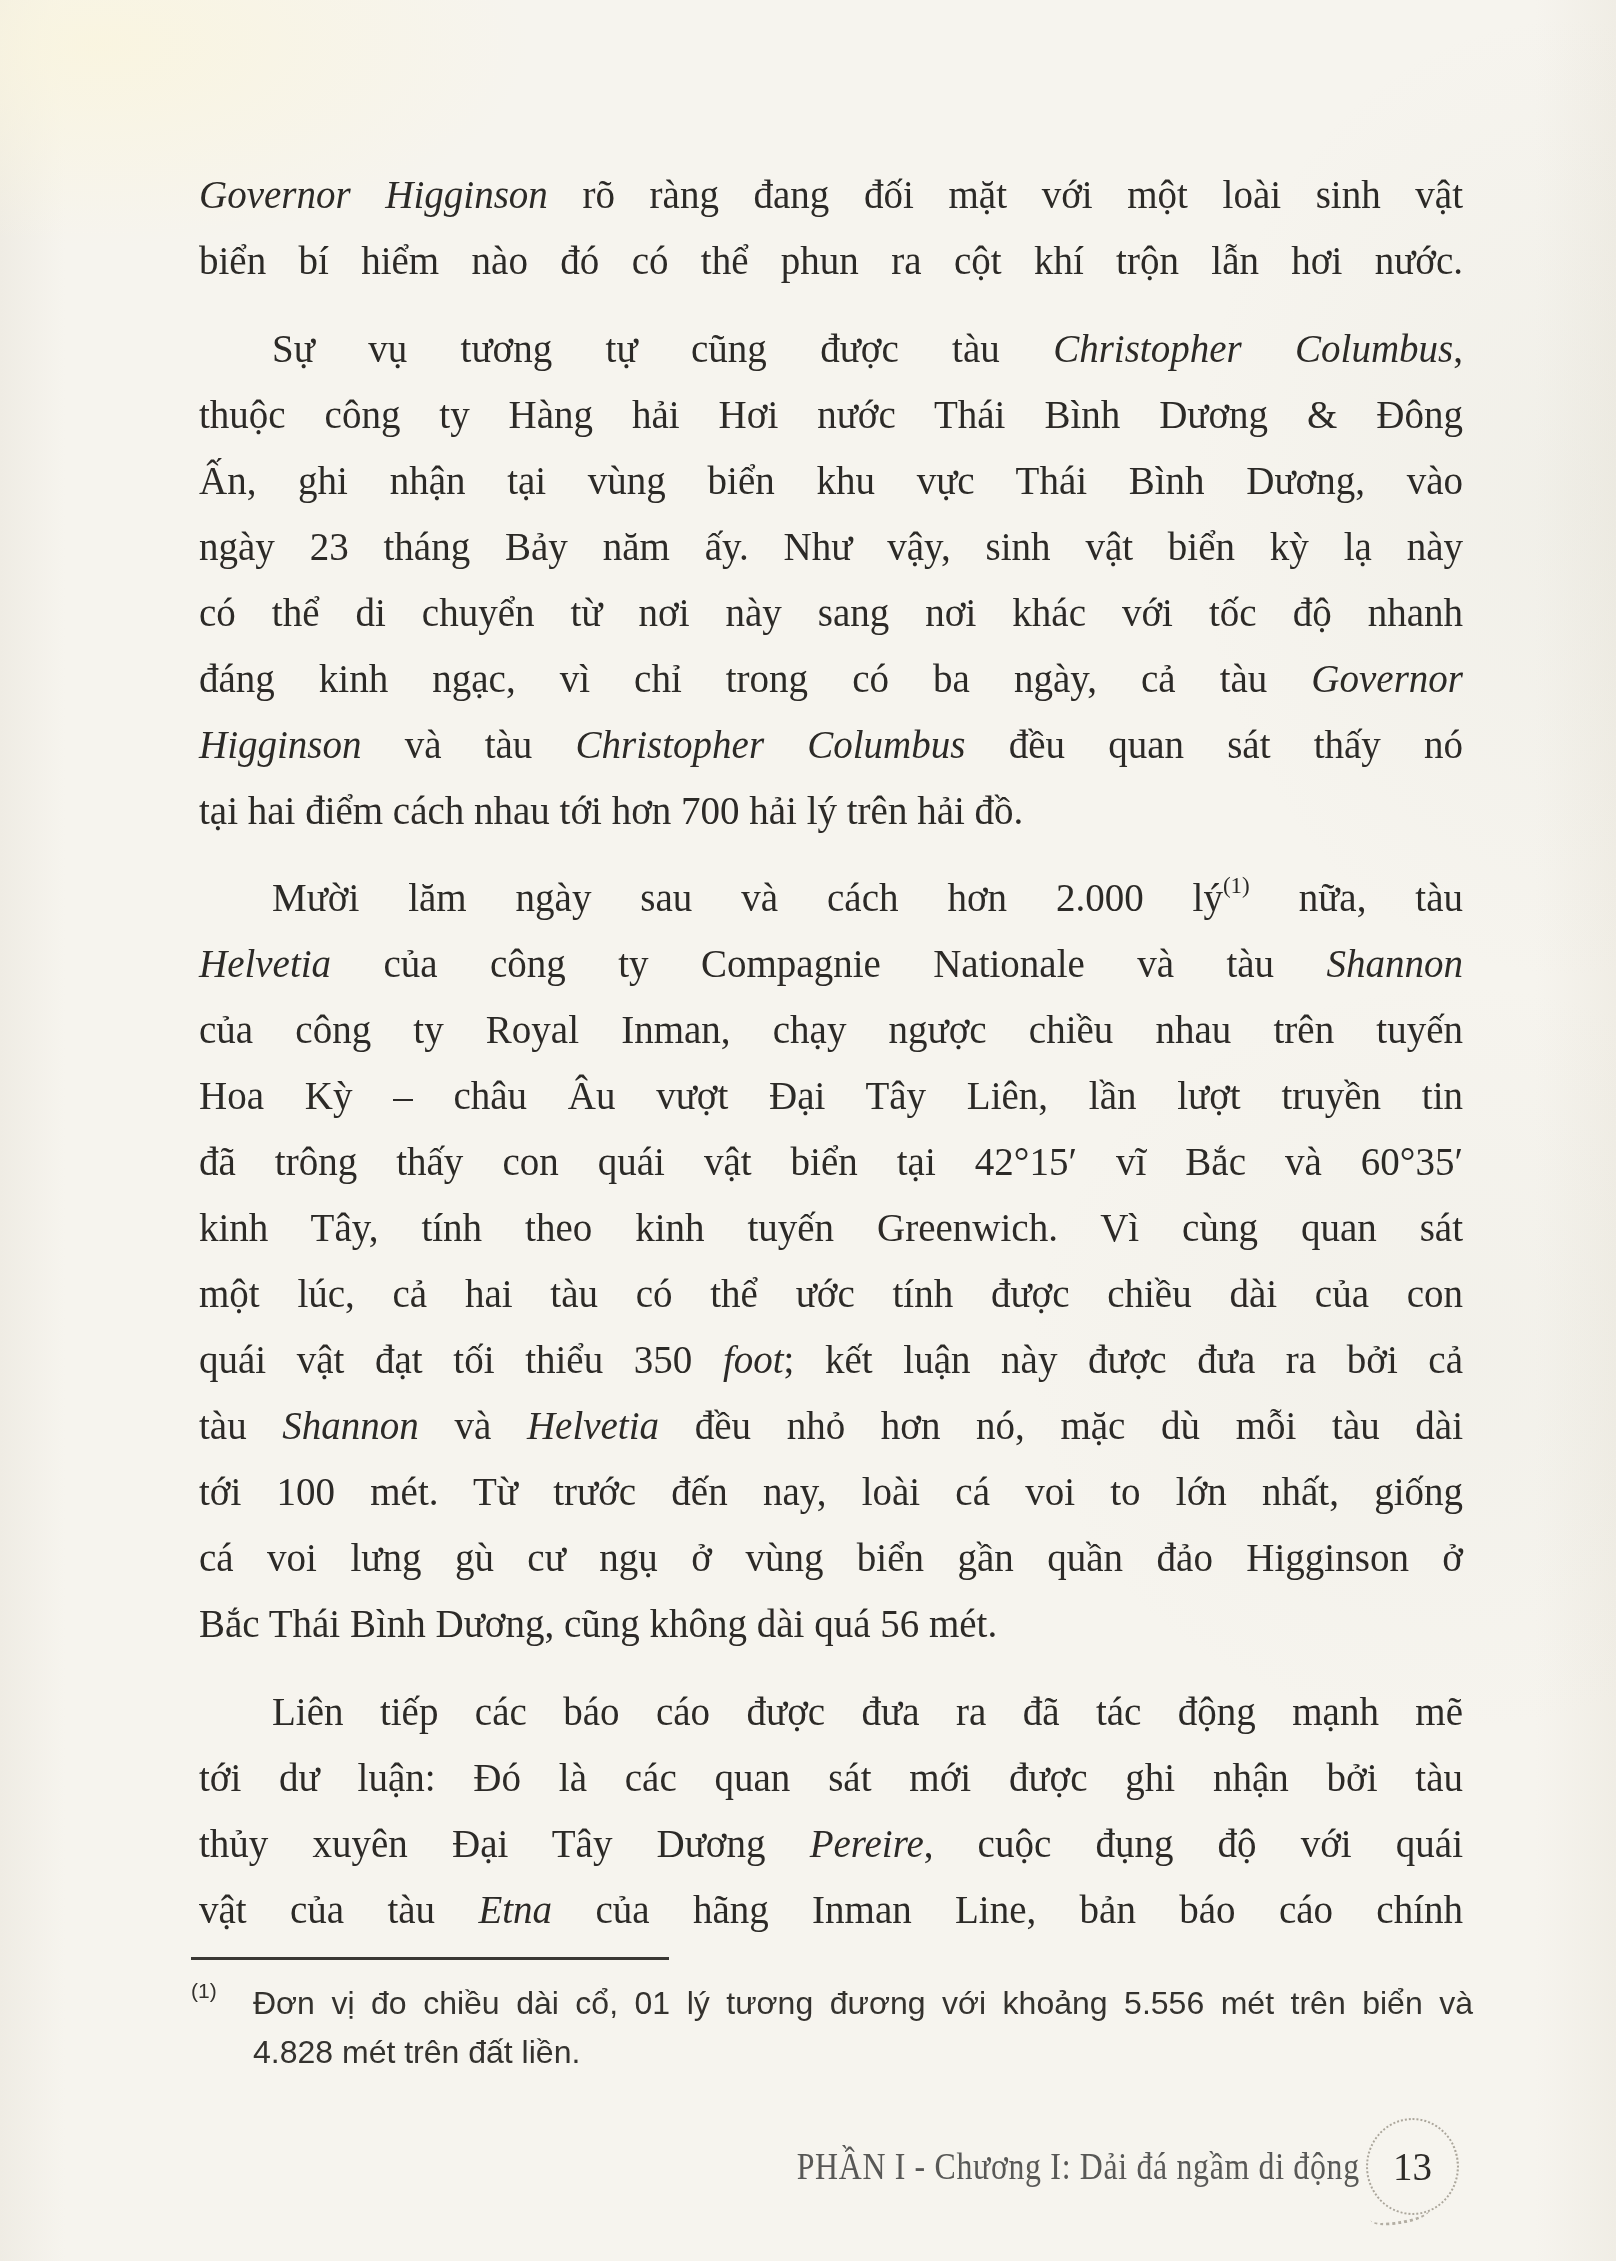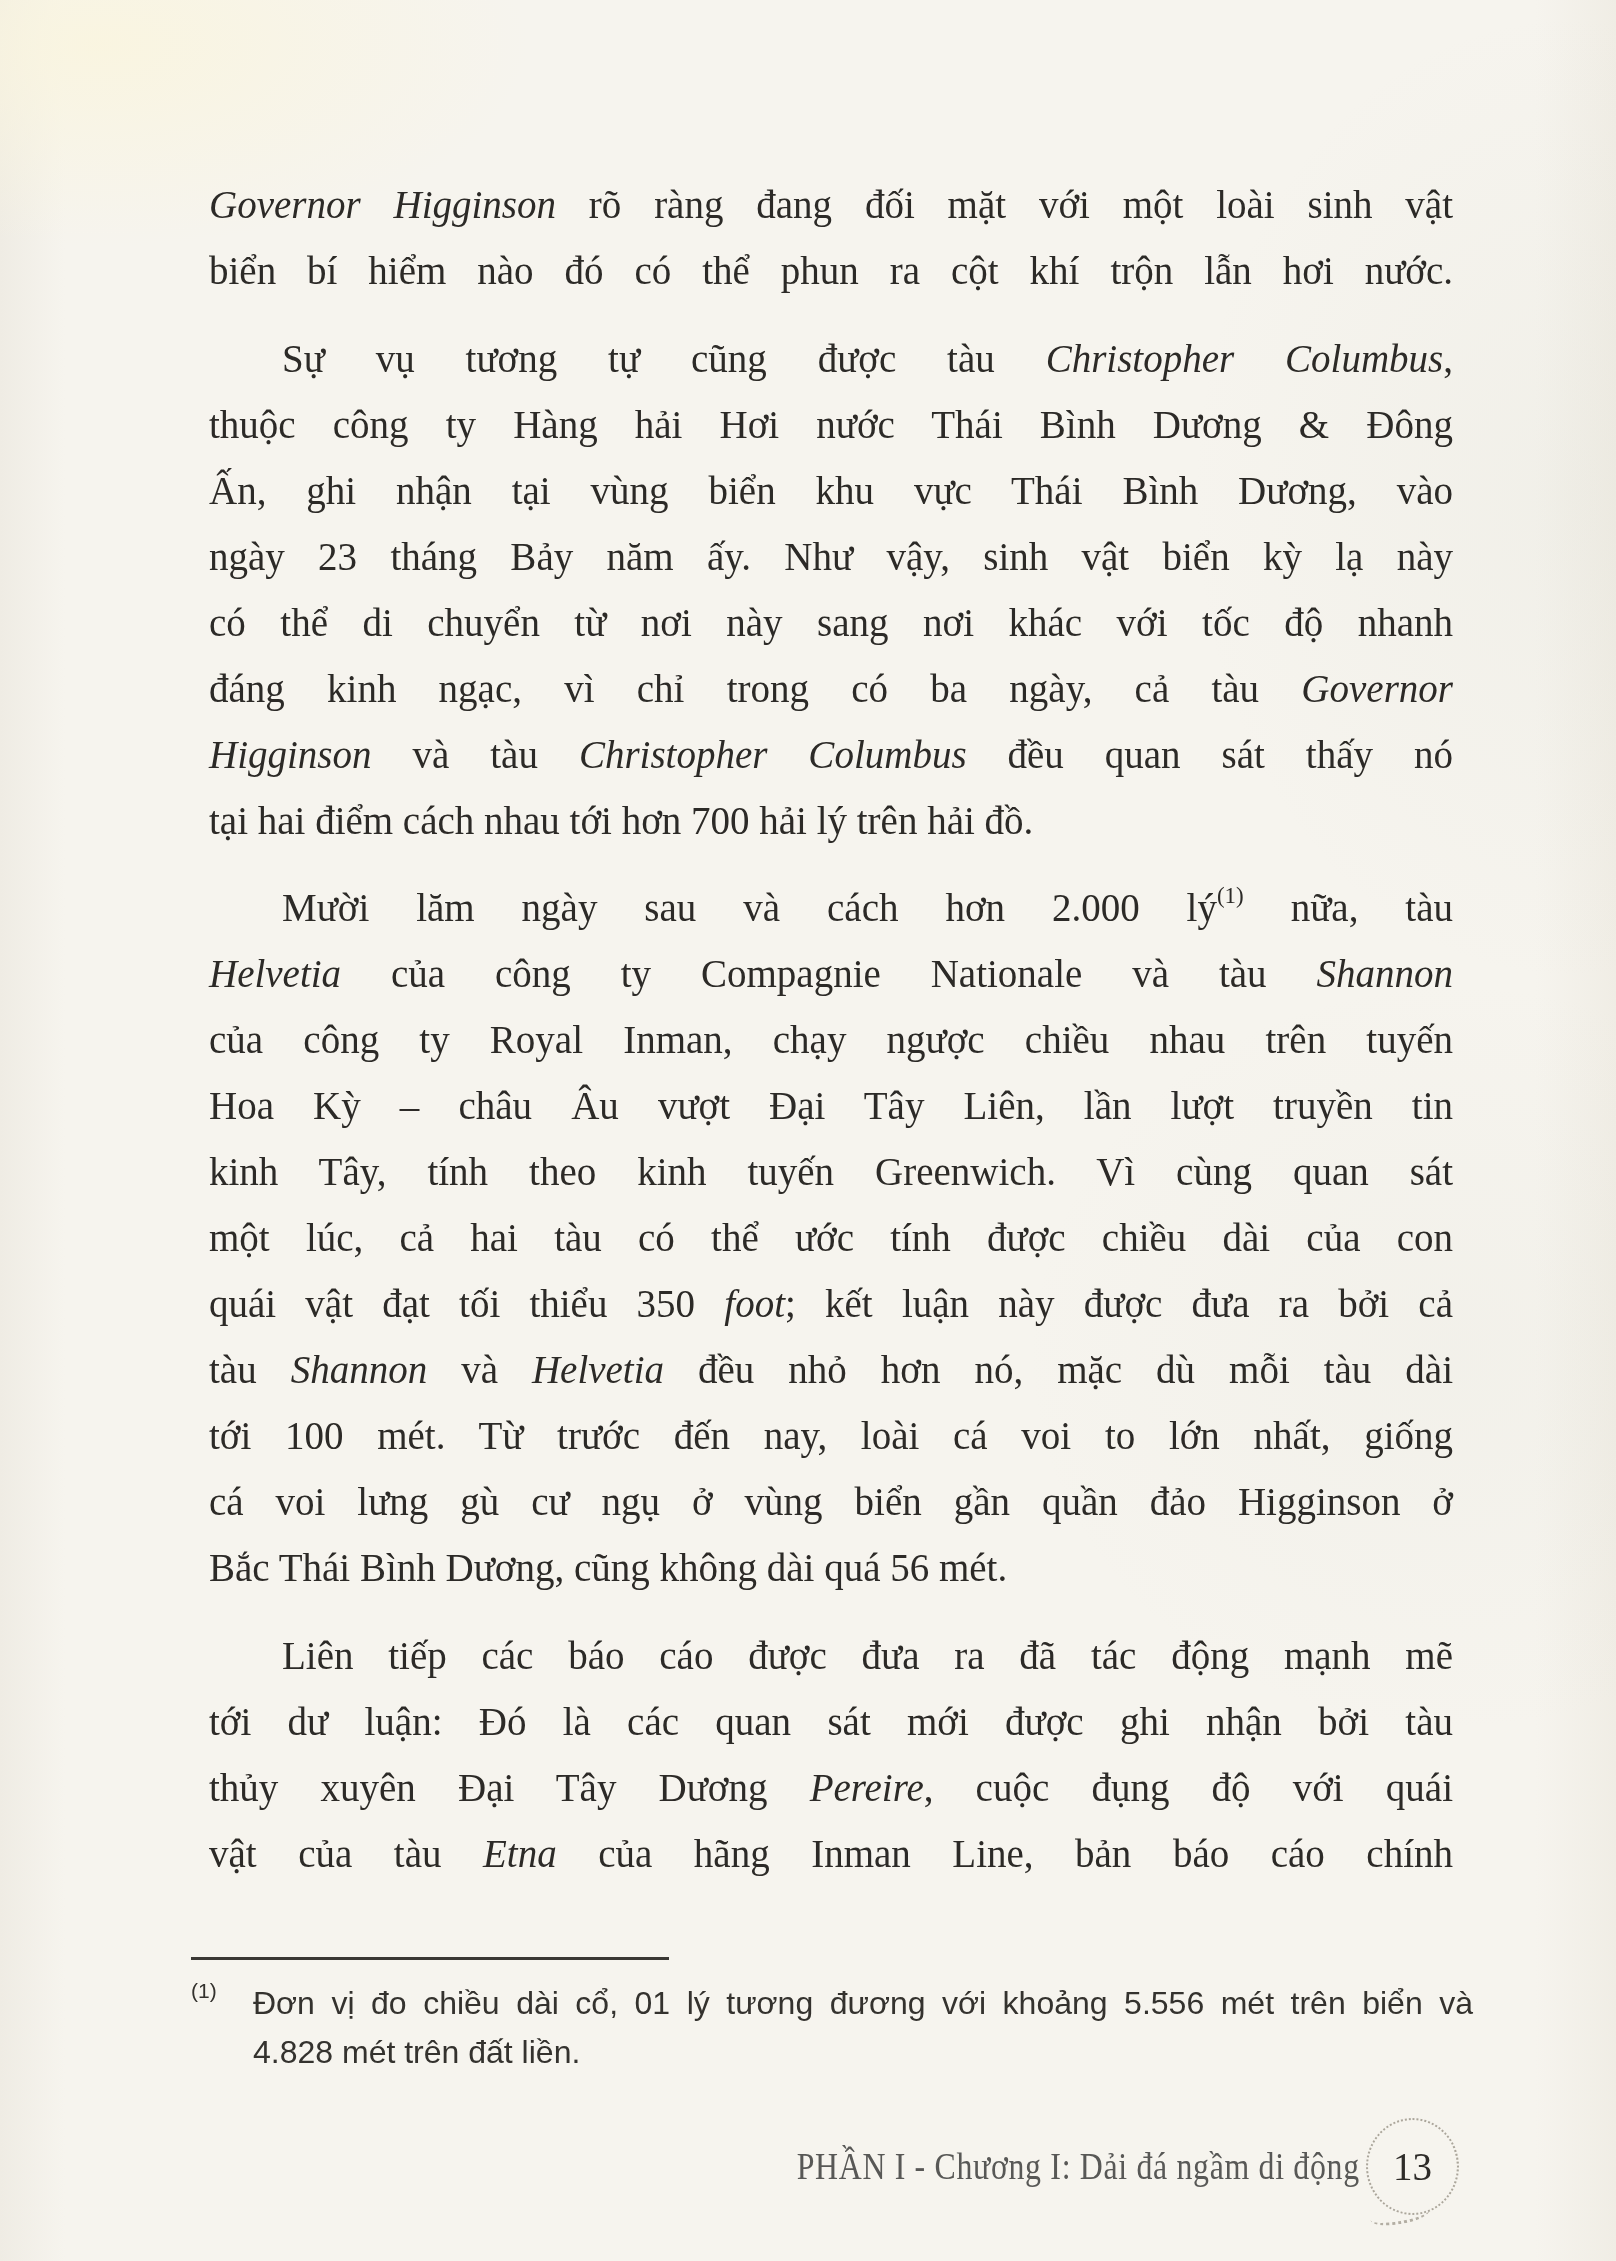--- a/index.html
+++ b/index.html
@@ -19,21 +19,21 @@
     color: #2c2a27;
   }
 
   .body-text {
     position: absolute;
     left: 191px;
     top: 154px;
     width: 1280px;
   }
 
-  .para { margin: 18px; }
+  .para { margin: 8px; }
   .para + .para { margin-top: 21.6px; }
 
   .line {
     font-size: 39px;
     line-height: 66px;
     text-align: justify;
     text-align-last: justify;
   }
   .line.end { text-align-last: left; }
   .para.indent .line:first-child { padding-left: 73px; }
@@ -141,20 +141,21 @@
         <div class="line"><span>có thể di chuyển từ nơi này sang nơi khác với tốc độ nhanh</span></div>
         <div class="line"><span>đáng kinh ngạc, vì chỉ trong có ba ngày, cả tàu </span><span class="it">Governor</span></div>
         <div class="line"><span class="it">Higginson</span><span> và tàu </span><span class="it">Christopher Columbus</span><span> đều quan sát thấy nó</span></div>
         <div class="line end"><span>tại hai điểm cách nhau tới hơn 700 hải lý trên hải đồ.</span></div>
       </div>
       <div class="para indent">
         <div class="line"><span>Mười lăm ngày sau và cách hơn 2.000 lý</span><span class="sup">(1)</span><span> nữa, tàu</span></div>
         <div class="line"><span class="it">Helvetia</span><span> của công ty Compagnie Nationale và tàu </span><span class="it">Shannon</span></div>
         <div class="line"><span>của công ty Royal Inman, chạy ngược chiều nhau trên tuyến</span></div>
         <div class="line"><span>Hoa Kỳ – châu Âu vượt Đại Tây Liên, lần lượt truyền tin</span></div>
+        <div class="line"><span>đã trông thấy con quái vật biển tại 42°15′ vĩ Bắc và 60°35′</span></div>
         <div class="line"><span>kinh Tây, tính theo kinh tuyến Greenwich. Vì cùng quan sát</span></div>
         <div class="line"><span>một lúc, cả hai tàu có thể ước tính được chiều dài của con</span></div>
         <div class="line"><span>quái vật đạt tối thiểu 350 </span><span class="it">foot</span><span>; kết luận này được đưa ra bởi cả</span></div>
         <div class="line"><span>tàu </span><span class="it">Shannon</span><span> và </span><span class="it">Helvetia</span><span> đều nhỏ hơn nó, mặc dù mỗi tàu dài</span></div>
         <div class="line"><span>tới 100 mét. Từ trước đến nay, loài cá voi to lớn nhất, giống</span></div>
         <div class="line"><span>cá voi lưng gù cư ngụ ở vùng biển gần quần đảo Higginson ở</span></div>
         <div class="line end"><span>Bắc Thái Bình Dương, cũng không dài quá 56 mét.</span></div>
       </div>
       <div class="para indent">
         <div class="line"><span>Liên tiếp các báo cáo được đưa ra đã tác động mạnh mẽ</span></div>

